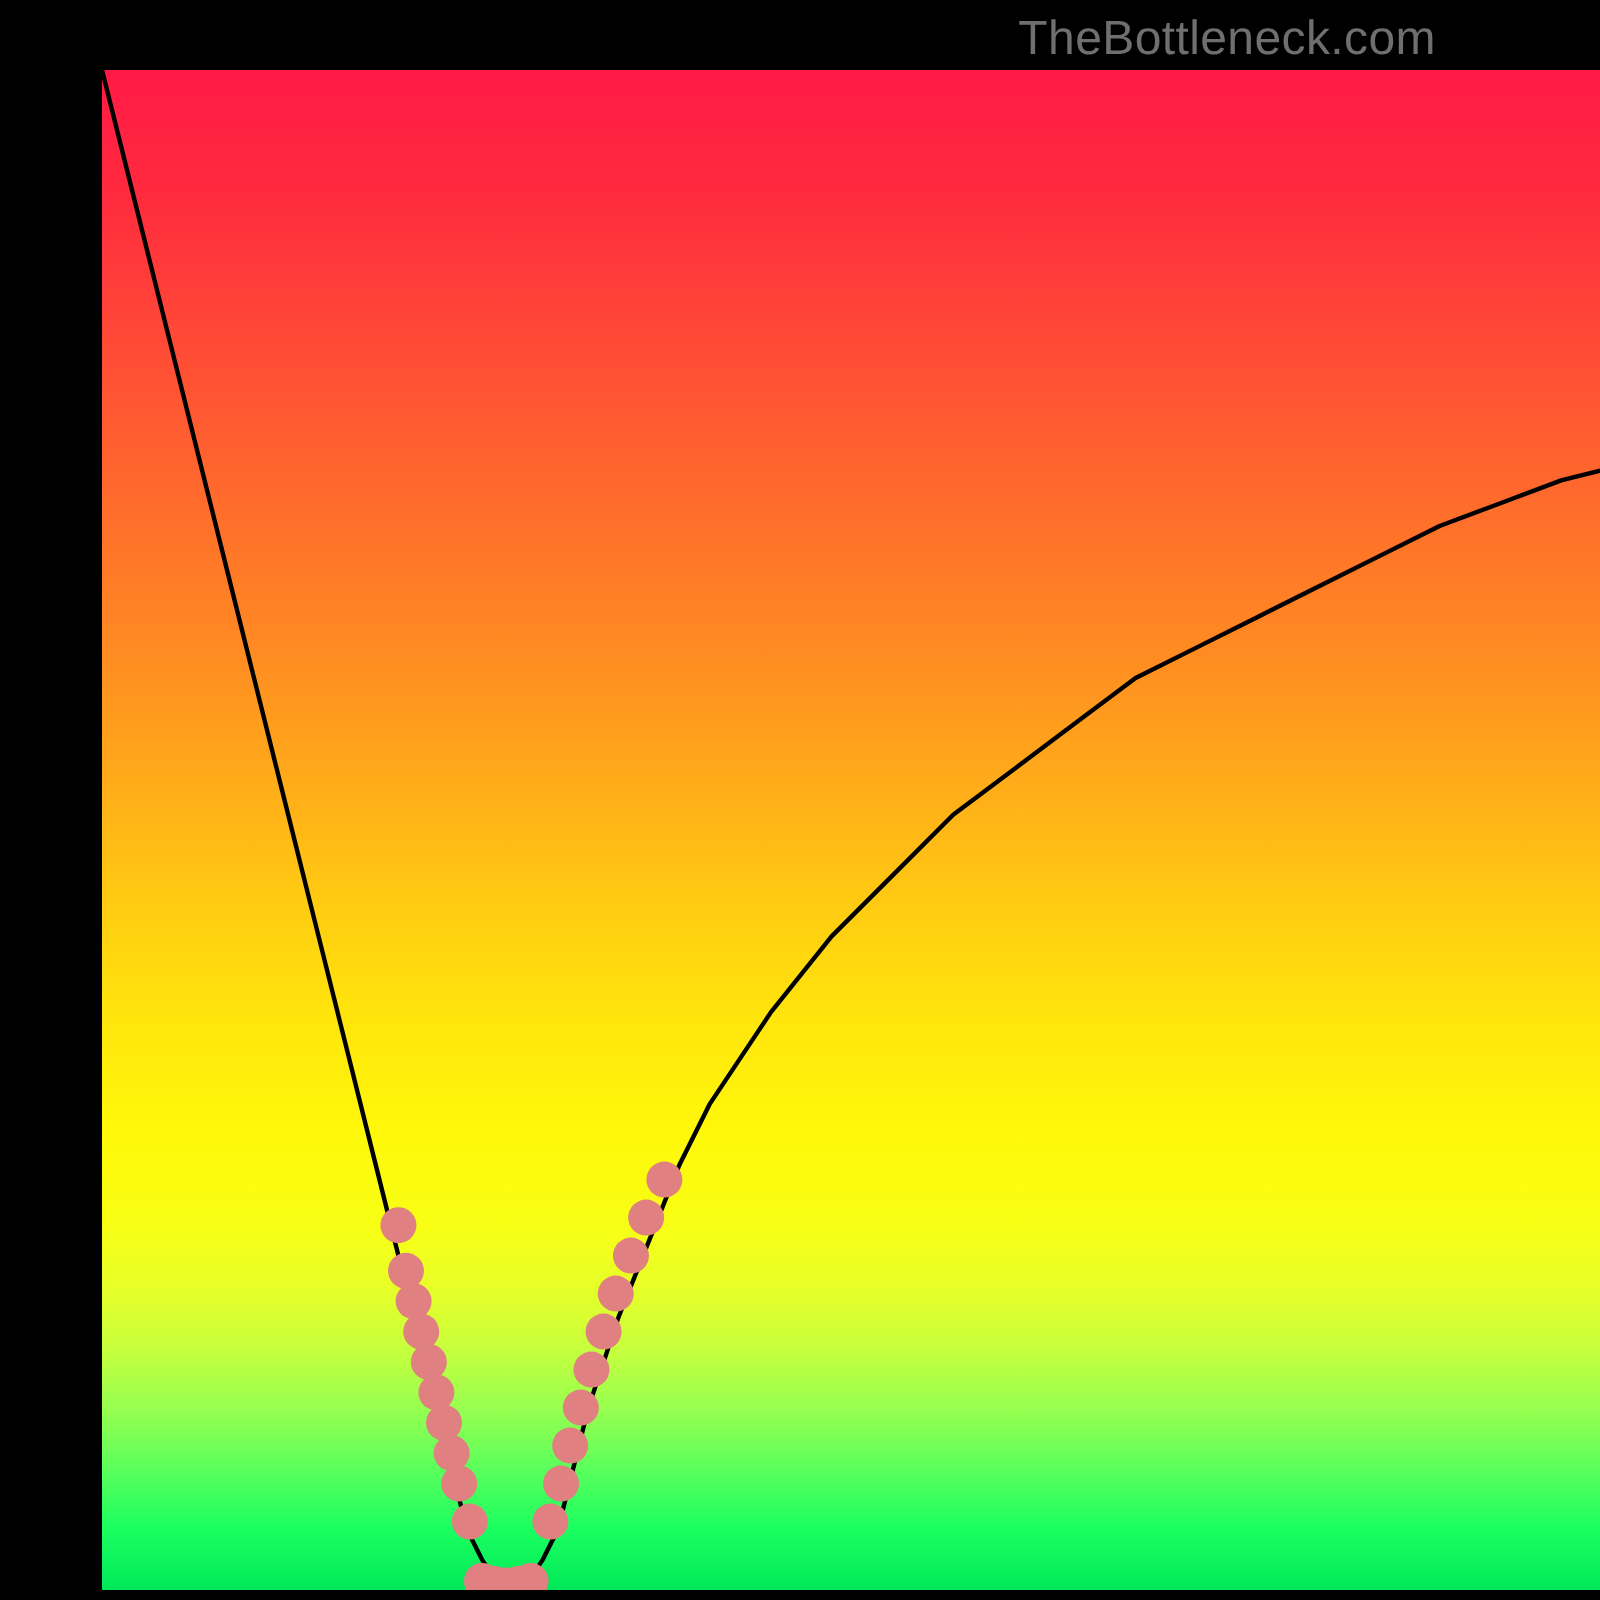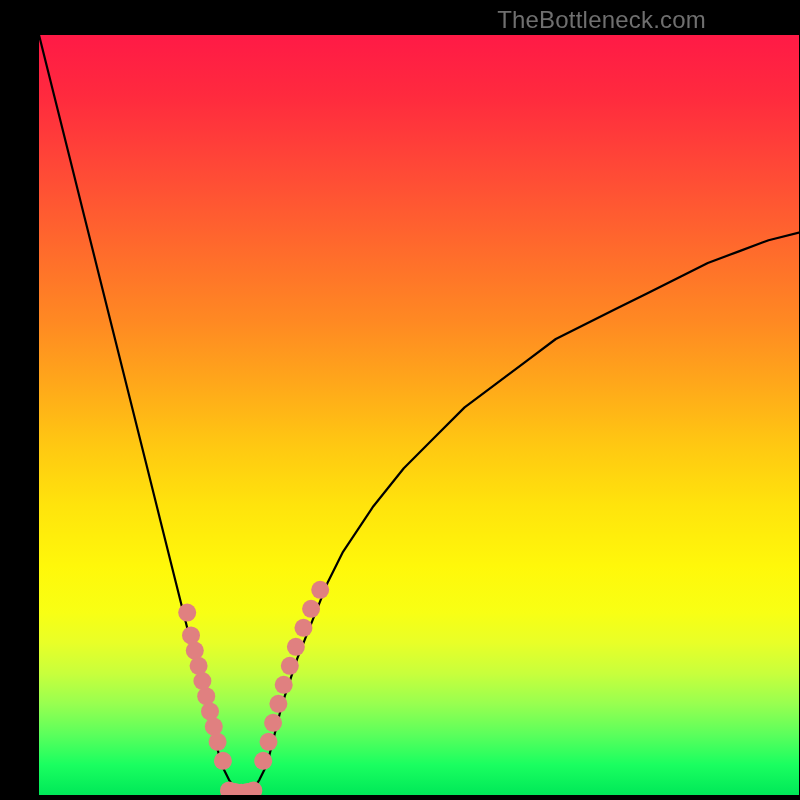--- a/index.html
+++ b/index.html
@@ -6,21 +6,21 @@
     margin: 0;
     padding: 0;
     width: 800px;
     height: 800px;
     overflow: hidden;
     background: #000;
     font-family: Arial, Helvetica, sans-serif;
   }
   .frame {
     position: absolute;
-    left: 4px;
+    left: 16px;
     top: 0;
     width: 712px;
     height: 800px;
     background: #000;
   }
   .plot-area {
     position: absolute;
     left: 35px;
     top: 35px;
     width: 760px;

